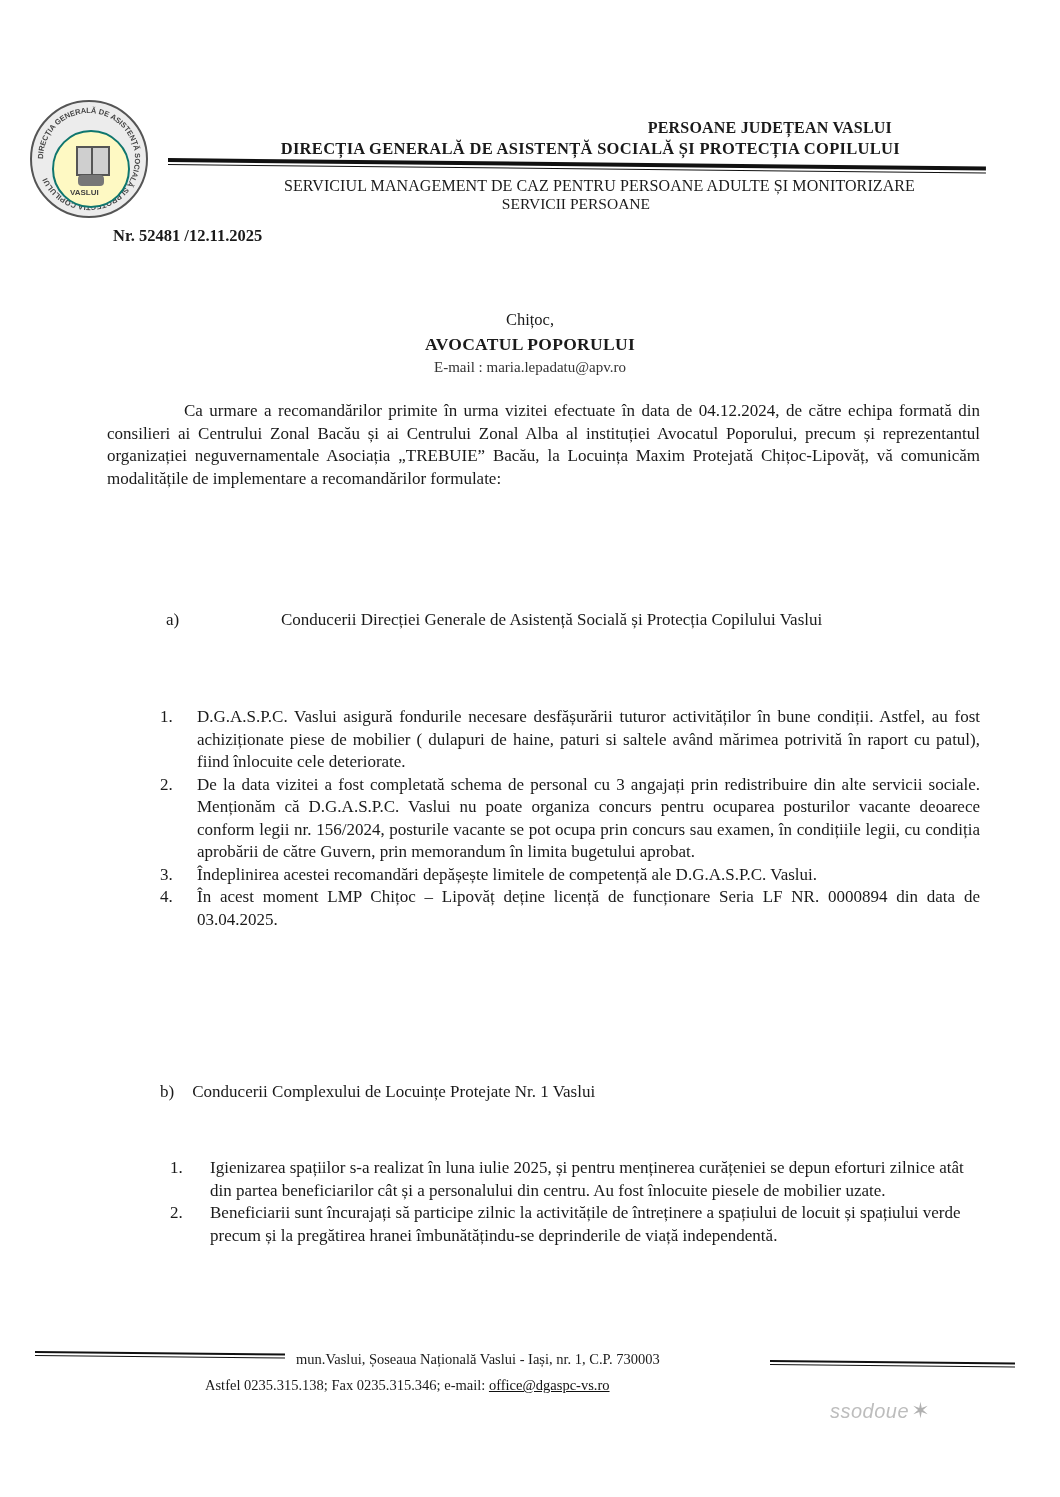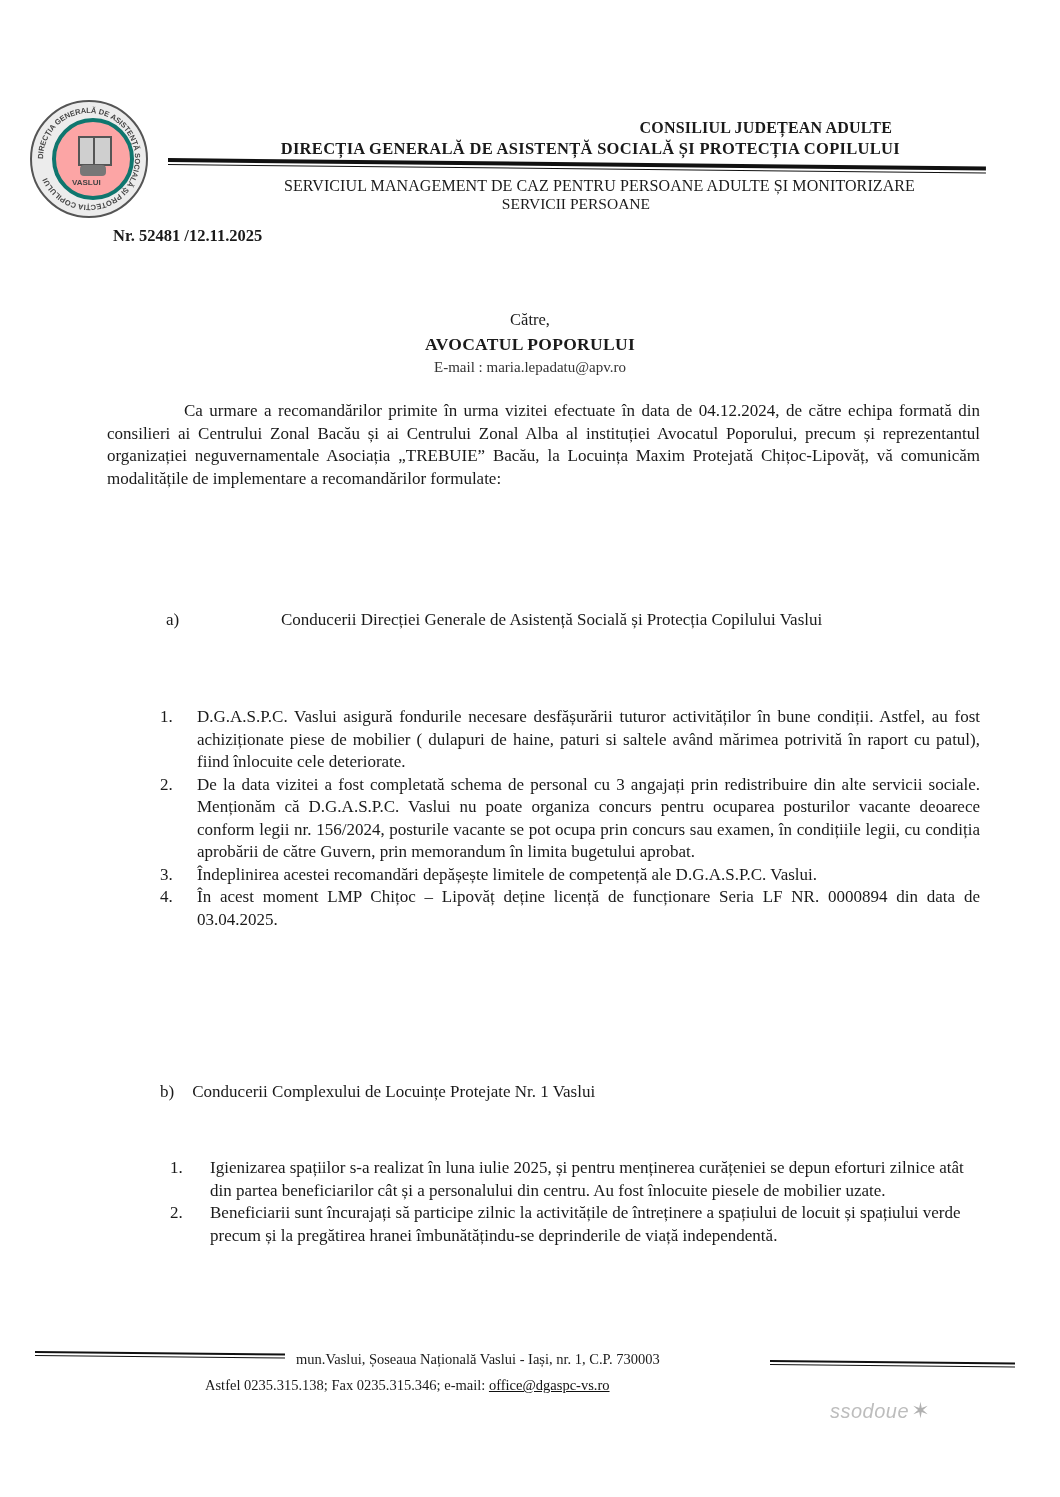--- a/index.html
+++ b/index.html
@@ -3,22 +3,22 @@
 <meta charset="utf-8">
 <style>
   html, body { margin:0; padding:0; background:#ffffff; }
   body { width:1060px; height:1497px; position:relative; overflow:hidden;
          font-family:"Liberation Serif", "DejaVu Serif", serif; color:#1a1a1a; }
   .abs { position:absolute; }
 
   
   .logo { left:30px; top:100px; width:118px; height:118px; border-radius:50%;
           border:2px solid #555; background:#ececec; box-sizing:border-box; }
-  .logo .inner { position:absolute; left:20px; top:16px; width:74px; height:74px; border-radius:50%;
-                 border:4px solid #0f766e; background:#fca5a5; }
+  .logo .inner { position:absolute; left:20px; top:28px; width:74px; height:74px; border-radius:50%;
+                 border:2px solid #0f766e; background:#fef9c3; }
   .logo .ring-text { position:absolute; left:0; top:0; width:114px; height:114px; }
   .logo .shield { position:absolute; left:22px; top:14px; width:30px; height:26px; border:2px solid #555; background:#cfcfcf; }
   .logo .shield::after { content:""; position:absolute; left:13px; top:0; width:2px; height:26px; background:#555; }
   .logo .animal { position:absolute; left:24px; top:43px; width:26px; height:11px; background:#777; border-radius:4px; }
   .logo .city { position:absolute; left:16px; top:56px; font-family:"Liberation Sans", sans-serif; font-size:8px; font-weight:bold; color:#444; }
 
   .h-title1 { left:160px; top:119px; width:732px; text-align:right; font-weight:bold; font-size:16px; letter-spacing:0.2px; }
   .h-title2 { left:160px; top:139px; width:740px; text-align:right; font-weight:bold; font-size:16.5px; letter-spacing:0.3px; }
   .h-rule { left:168px; top:158px; width:818px; height:4px; background:#111; transform:rotate(0.6deg); transform-origin:left; }
   .h-rule2 { left:168px; top:164px; width:818px; height:1px; background:#111; transform:rotate(0.6deg); transform-origin:left; }
@@ -76,31 +76,31 @@
       <textPath href="#ring">DIRECȚIA GENERALĂ DE ASISTENȚĂ SOCIALĂ ȘI PROTECȚIA COPILULUI</textPath>
     </text>
   </svg>
   <div class="inner">
     <div class="shield"></div>
     <div class="animal"></div>
     <div class="city">VASLUI</div>
   </div>
 </div>
 
-<div class="abs h-title1">CONSILIUL JUDEȚEAN ADULTE</div>
+<div class="abs h-title1">PERSOANE JUDEȚEAN VASLUI</div>
 <div class="abs h-title2">DIRECȚIA GENERALĂ DE ASISTENȚĂ SOCIALĂ ȘI PROTECȚIA COPILULUI</div>
 <div class="abs h-rule"></div>
 <div class="abs h-rule2"></div>
 <div class="abs h-title3">SERVICIUL MANAGEMENT DE CAZ PENTRU PERSOANE ADULTE ȘI MONITORIZARE</div>
 <div class="abs h-title4">SERVICII PERSOANE</div>
 
 <div class="abs nr">Nr. 52481 /12.11.2025</div>
 
 <div class="abs to-block">
-  <div class="to-cat">Către,</div>
+  <div class="to-cat">Chițoc,</div>
   <div class="to-name">AVOCATUL POPORULUI</div>
   <div class="to-mail">E-mail : maria.lepadatu@apv.ro</div>
 </div>
 
 <div class="abs para"><span class="indent"></span><span>Ca urmare a recomandărilor primite în urma vizitei efectuate în data de 04.12.2024, de către echipa formată din consilieri ai Centrului Zonal Bacău și ai Centrului Zonal Alba al instituției Avocatul Poporului, precum și reprezentantul organizației neguvernamentale Asociația „TREBUIE” Bacău, la Locuința Maxim Protejată Chițoc-Lipovăț, vă comunicăm modalitățile de implementare a recomandărilor formulate:</span></div>
 
 <div class="abs sec-a-letter">a)</div>
 <div class="abs sec-a-title">Conducerii Direcției Generale de Asistență Socială și Protecția Copilului Vaslui</div>
 
 <div class="abs list list-a">

